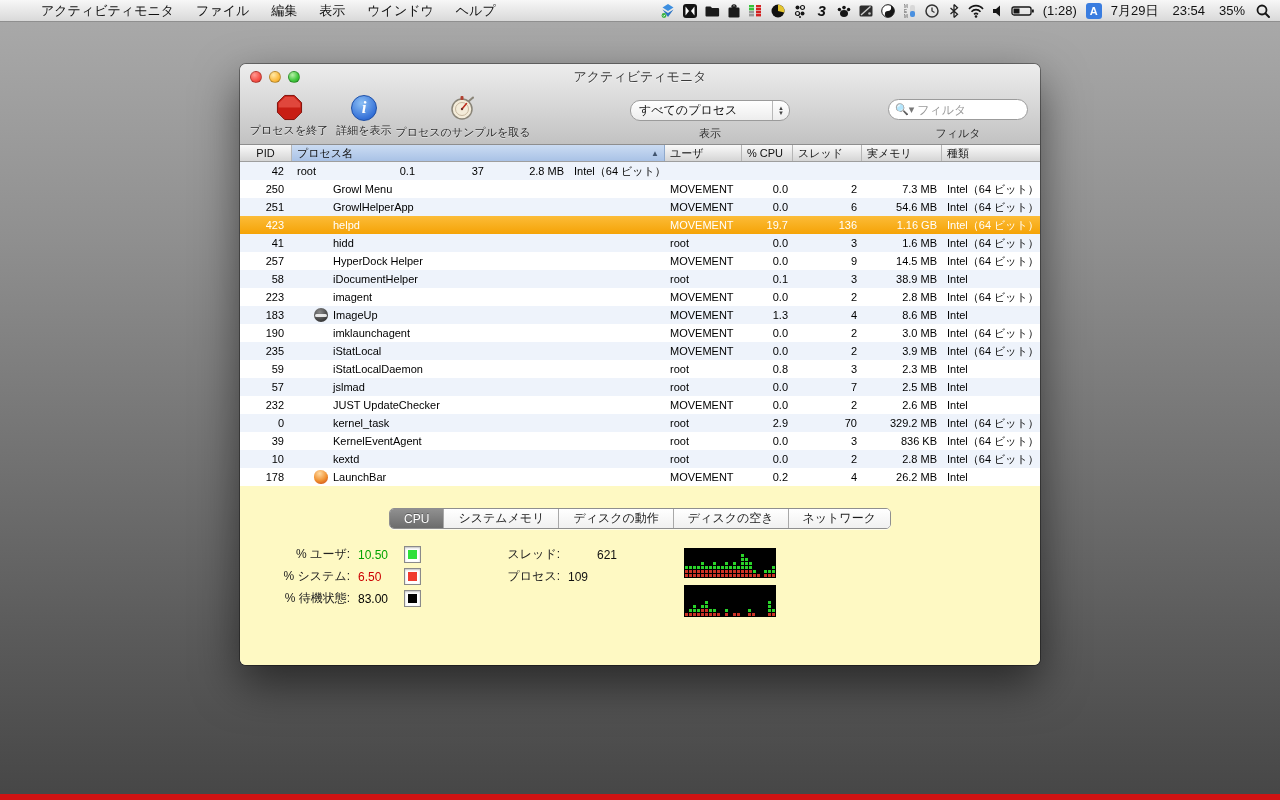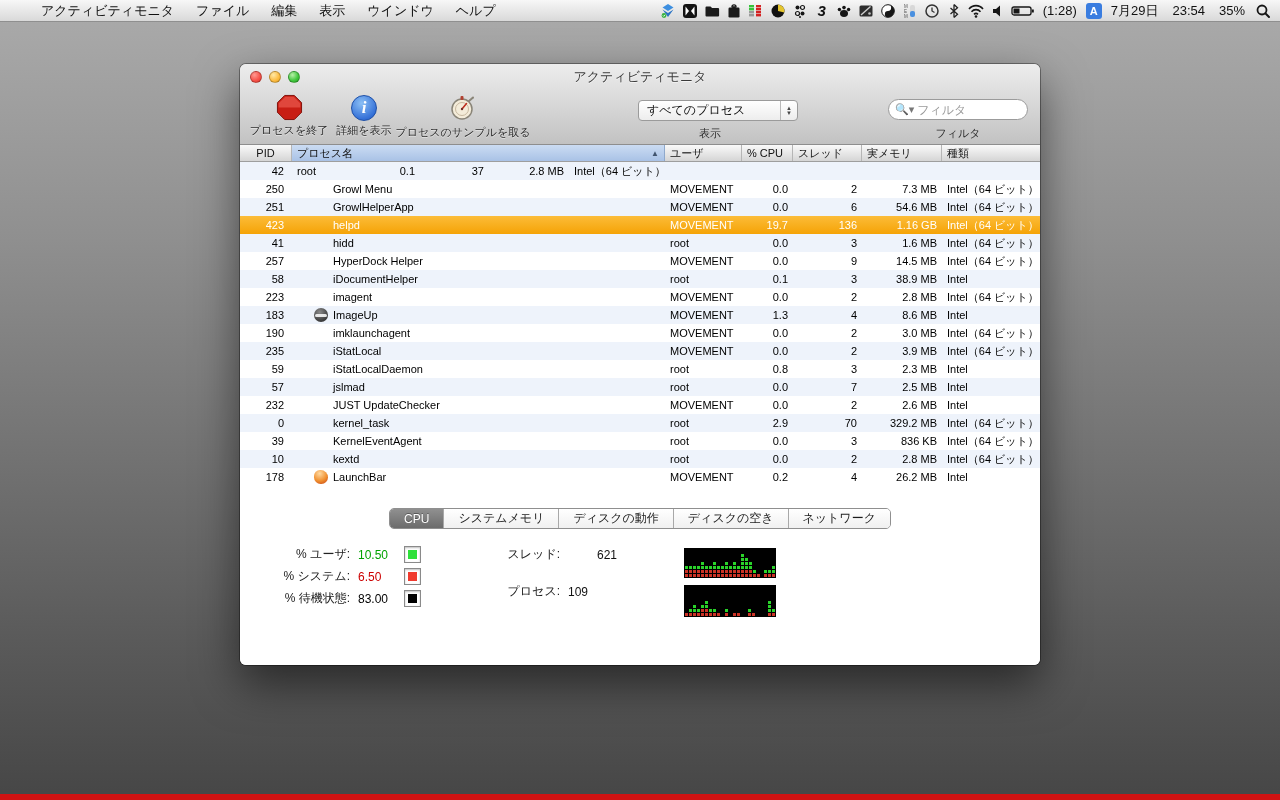--- a/index.html
+++ b/index.html
@@ -43,22 +43,22 @@
   .tb-label { font-size:11px; color:#2e2e2e; margin-top:2px; white-space:nowrap;
     text-shadow:0 1px 0 rgba(255,255,255,.5); }
   .octagon { width:27px; height:27px; }
   .info-circle { width:26px; height:26px; border-radius:50%;
     background:radial-gradient(circle at 40% 30%, #8cc0f5, #3672d8 70%, #1f55b8);
     border:1px solid #1c4fa8; color:#fff; font-family:"Liberation Serif",serif; font-style:italic;
     font-weight:bold; font-size:17px; display:flex; align-items:center; justify-content:center; }
   .sample-ic { width:30px; height:30px; }
 
   .popup { position:absolute; left:390px; top:10px; width:160px; height:21px;
-    background:linear-gradient(#ffffff,#ededed); border:1px solid #9b9b9b; border-radius:4px;
-    display:flex; align-items:center; font-size:12px; color:#111; padding-left:8px;margin-left:8px; }
+    background:linear-gradient(#ffffff,#ededed); border:1px solid #9b9b9b; border-radius:10px;
+    display:flex; align-items:center; font-size:12px; color:#111; padding-left:8px; }
   .popup .stepper { margin-left:auto; width:17px; height:100%; border-left:1px solid #b8b8b8;
     display:flex; flex-direction:column; align-items:center; justify-content:center; font-size:6px;
     color:#444; line-height:5px; }
   .popup-label { position:absolute; left:390px; top:36px; width:160px; text-align:center;
     font-size:11px; color:#2e2e2e; }
 
   .searchbox { position:absolute; left:648px; top:9px; width:140px; height:21px; background:#fff;
     border:1px solid #9b9b9b; border-radius:11px; display:flex; align-items:center; padding:0 6px; }
   .searchbox input { border:none; outline:none; width:100%; font-size:12px; background:transparent;
     color:#333; }
@@ -95,21 +95,21 @@
   .proc-icon { width:14px; height:14px; margin-right:5px; border-radius:50%; flex:0 0 14px; }
   .proc-icon.none { visibility:hidden; }
   .proc-icon.imageup-sphere { background:radial-gradient(circle at 40% 30%, #8a8a8a, #3c3c3c 70%);
     position:relative; }
   .proc-icon.imageup-sphere::after { content:""; position:absolute; left:1px; right:1px; top:6px;
     height:3px; background:rgba(255,255,255,.85); border-radius:2px; }
   .proc-icon.launchbar-flame { background:radial-gradient(circle at 40% 25%, #ffd9a0, #f09030 55%, #c23c10);
     border-radius:45% 55% 50% 50%; }
 
   
-  .bottom { position:absolute; left:0; top:422px; bottom:0; width:100%; background:#ffffff; }
+  .bottom { position:absolute; left:0; top:422px; bottom:0; width:100%; background:#fef9c3; }
   .tabs { position:absolute; top:22px; left:0; width:100%; display:flex; justify-content:center; }
   .tabgroup { display:flex; border:1px solid #8f8f8f; border-radius:5px; overflow:hidden;
     background:#fdfdfd; height:21px; box-shadow:0 1px 0 rgba(255,255,255,.7); }
   .tab { padding:0 14px; font-size:12px; color:#1c1c1c; display:flex; align-items:center;
     border-right:1px solid #a8a8a8; background:linear-gradient(#ffffff,#f0f0f0); }
   .tab:last-child { border-right:none; }
   .tab.active { background:linear-gradient(#909090,#6c6c6c); color:#fff;
     text-shadow:0 -1px 0 rgba(0,0,0,.35); }
 
   .stats { position:absolute; top:60px; left:0; width:100%; height:120px; font-size:12px; color:#111; }
@@ -616,21 +616,21 @@
         <span class="stat-label">% 待機状態:</span>
         <span class="stat-value v-black">83.00</span>
         <span class="swatch sw-black">
             <i></i>
           </span>
       </div>
       <div class="stat-row" style="left:250px; top:0;gap:29px;">
         <span class="stat-label" style="width:70px;">スレッド:</span>
         <span class="stat-value">621</span>
       </div>
-      <div class="stat-row" style="left:250px; top:22px;margin-top:15px;">
+      <div class="stat-row" style="left:250px; top:22px;">
         <span class="stat-label" style="width:70px;">プロセス:</span>
         <span class="stat-value">109</span>
       </div>
       <div class="graph-title">CPU 使用率</div>
       <div class="graph graph-1">
           <div class="led-col">
             <i class="led g"></i>
             <i class="led r"></i>
             <i class="led r"></i>
           </div>

